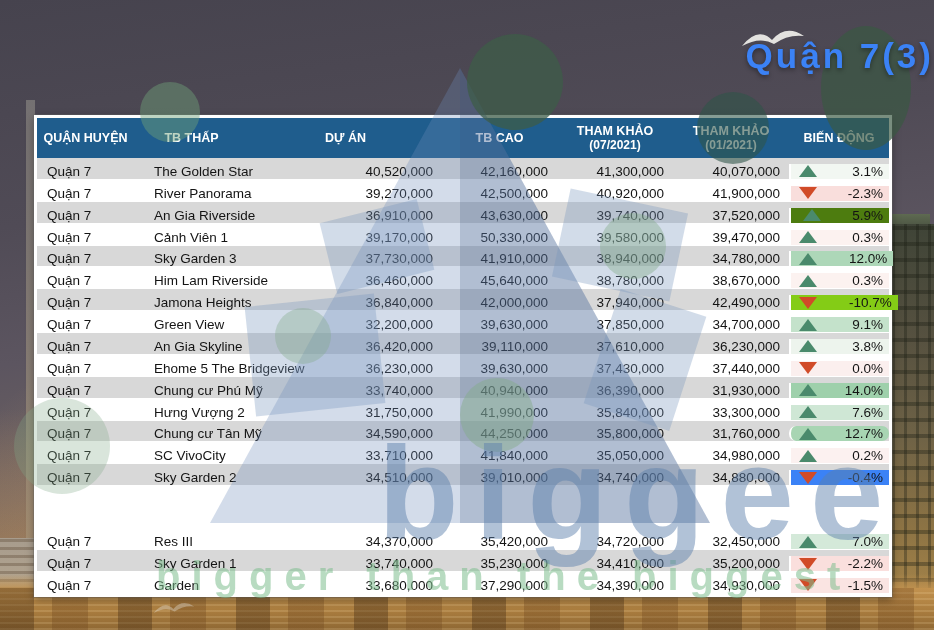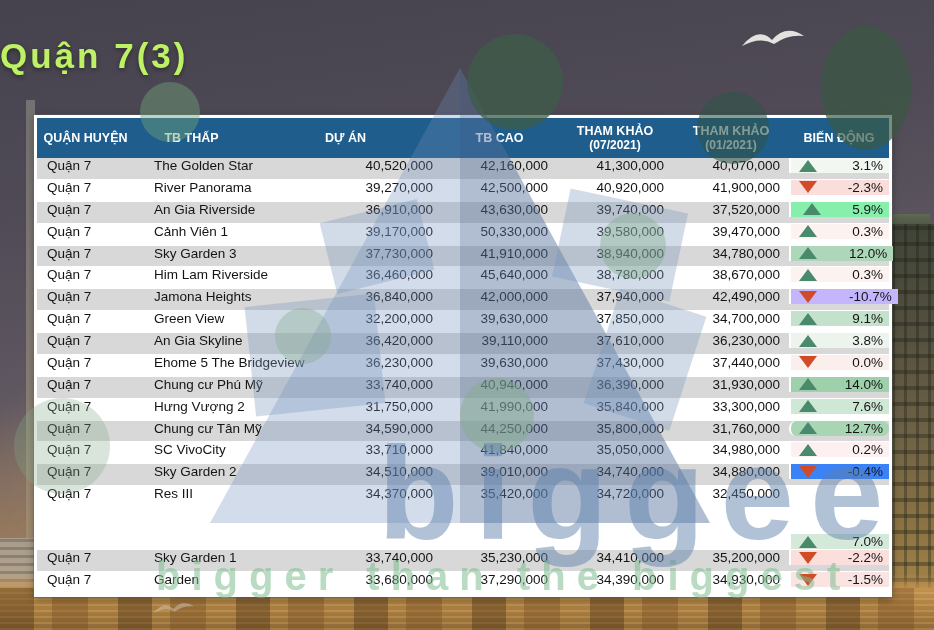--- a/index.html
+++ b/index.html
@@ -37,35 +37,35 @@
       linear-gradient(180deg,#3f4437 0%,#565140 28%,#6e6246 52%,#8e7444 76%,#b08c4c 100%);}
   .right-roof{position:absolute;right:4px;top:214px;width:70px;height:14px;
     background:linear-gradient(180deg,#5e6a51,#4b5342);
     box-shadow:-6px 2px 0 rgba(70,80,60,.5);}
 
   .bird{position:absolute;pointer-events:none;}
   .bird-main{left:738px;top:20px;}
   .bird-faint{left:150px;top:596px;opacity:.45;}
 
   
-  .title{position:absolute;left:0;top:36px;width:100%;text-align:left;z-index:10;
-    color:#bef264;font-size:35px;font-weight:700;letter-spacing:3px;
+  .title{position:absolute;left:0;top:36px;width:100%;text-align:right;z-index:10;
+    color:#3b82f6;font-size:35px;font-weight:700;letter-spacing:3px;
     text-shadow:0 2px 5px rgba(0,0,0,.4);}
 
   
   .table-frame{position:absolute;left:34px;top:115px;width:858px;height:482px;z-index:3;
     background:#fff;padding:3px;box-sizing:border-box;
     box-shadow:0 0 0 1px rgba(100,100,100,.35), 0 3px 8px rgba(0,0,0,.35);}
   .tbl{width:852px;height:476px;display:flex;flex-direction:column;}
   .thead{height:40px;flex:0 0 40px;display:flex;background:var(--header-bg,#1f5d8d);color:#fff;}
   .hcell{display:flex;flex-direction:column;justify-content:center;align-items:center;
     font-size:12.5px;font-weight:700;line-height:14px;text-align:center;box-sizing:border-box;}
   .hsub{font-size:12px;font-weight:700;}
   .tbody{flex:1;display:flex;flex-direction:column;}
-  .trow{flex:1;display:flex;align-items:flex-start;border-bottom:1px solid #fff;box-sizing:border-box;}
+  .trow{flex:1;display:flex;align-items:flex-end;border-bottom:1px solid #fff;box-sizing:border-box;}
   .trow:nth-child(odd){background:var(--row-stripe,#d8d8d8);}
   .trow:nth-child(even){background:#fff;}
   .c{display:flex;align-items:center;box-sizing:border-box;font-size:13.5px;color:#141414;}
   .col0{flex:0 0 97px;}
   .col1{flex:0 0 193px;}
   .col2,.col3{flex:0 0 115px;}
   .col4,.col5{flex:0 0 116px;}
   .col6{flex:0 0 100px;}
   .c.col0{padding-left:10px;}
   .c.col1{padding-left:20px;}
@@ -193,21 +193,21 @@
       </div>
     </div>
 
     <div class="trow">
       <div class="c col0">Quận 7</div>
       <div class="c col1">An Gia Riverside</div>
       <div class="c col2 num">36,910,000</div>
       <div class="c col3 num">43,630,000</div>
       <div class="c col4 num">39,740,000</div>
       <div class="c col5 num">37,520,000</div>
-      <div class="c col6" style="background: #86efac; padding-left: 12px;">
+      <div class="c col6" style="background: #4d7c0f; padding-left: 12px;">
         <span class="tri up"></span>
         <span class="pct">5.9%</span>
       </div>
     </div>
 
     <div class="trow">
       <div class="c col0">Quận 7</div>
       <div class="c col1">Cảnh Viên 1</div>
       <div class="c col2 num">39,170,000</div>
       <div class="c col3 num">50,330,000</div>
@@ -245,21 +245,21 @@
       </div>
     </div>
 
     <div class="trow">
       <div class="c col0">Quận 7</div>
       <div class="c col1">Jamona Heights</div>
       <div class="c col2 num">36,840,000</div>
       <div class="c col3 num">42,000,000</div>
       <div class="c col4 num">37,940,000</div>
       <div class="c col5 num">42,490,000</div>
-      <div class="c col6" style="background: #c4b5fd; gap: 32px;">
+      <div class="c col6" style="background: #84cc16; gap: 32px;">
         <span class="tri down"></span>
         <span class="pct">-10.7%</span>
       </div>
     </div>
 
     <div class="trow">
       <div class="c col0">Quận 7</div>
       <div class="c col1">Green View</div>
       <div class="c col2 num">32,200,000</div>
       <div class="c col3 num">39,630,000</div>

